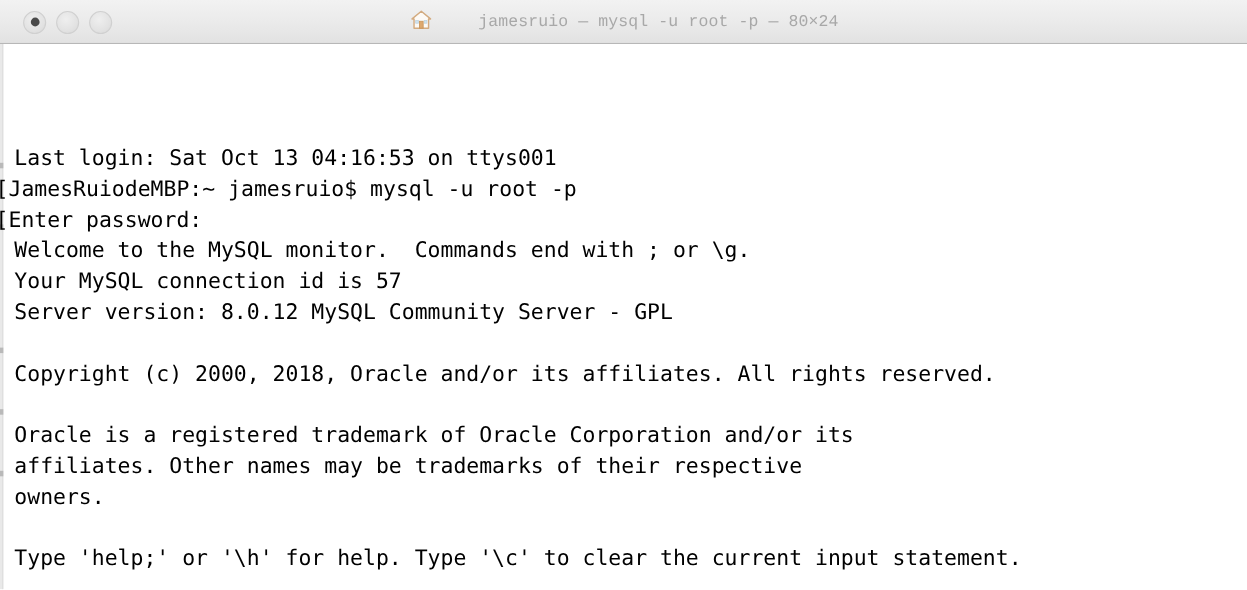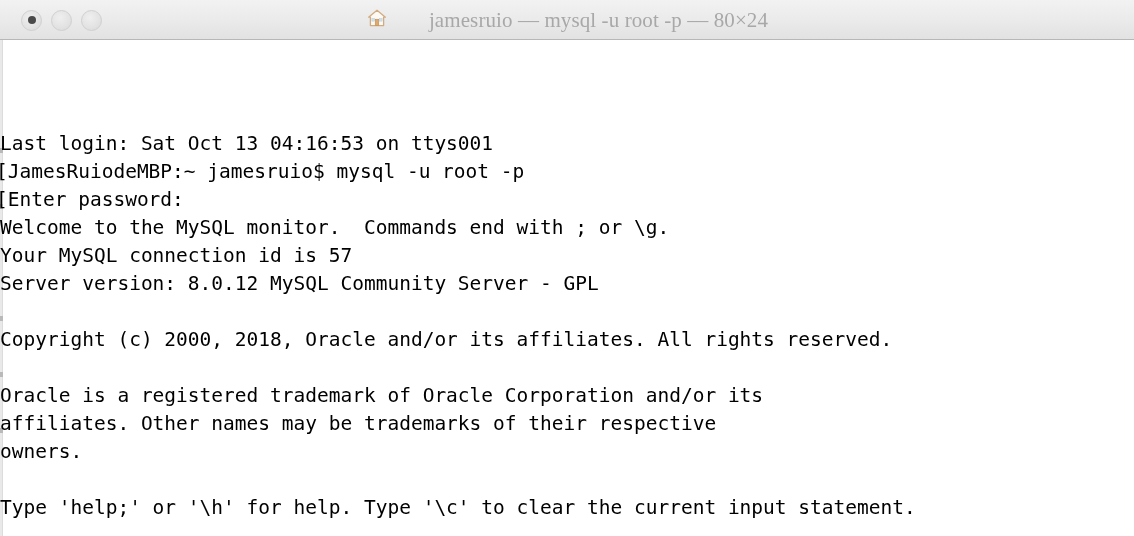--- a/index.html
+++ b/index.html
@@ -69,22 +69,22 @@
     top: 0;
     height: 40px;
     display: flex;
     align-items: center;
     justify-content: center;
     gap: 9px;
     pointer-events: none;
   }
   #home-icon { display: block; }
   #title-text {
-    font-family: Liberation Serif, serif;
-    font-size: 21px;
+    font-family: Liberation Mono, monospace;
+    font-size: 15px;
     color: #a8a8a8;
     letter-spacing: 0.1px;
     white-space: nowrap;
     margin-left: 32px;
   }
 
   
   #terminal {
     position: relative;
     height: 496px;
@@ -121,20 +121,21 @@
     padding-top: 6px;
     font-family: "DejaVu Sans Mono", "Liberation Mono", monospace;
     font-size: 19.5px;
     line-height: 28px;
     color: #000000;
     white-space: pre;
     letter-spacing: 0px;
   }
   .line {
     height: 28px;
+    padding-left: 13px;
     box-sizing: border-box;
     position: relative;
   }
   
   .line.clipped {
     padding-left: 0px;
     margin-left: -4px;
   }
   .blank { height: 28px; }
 </style>

